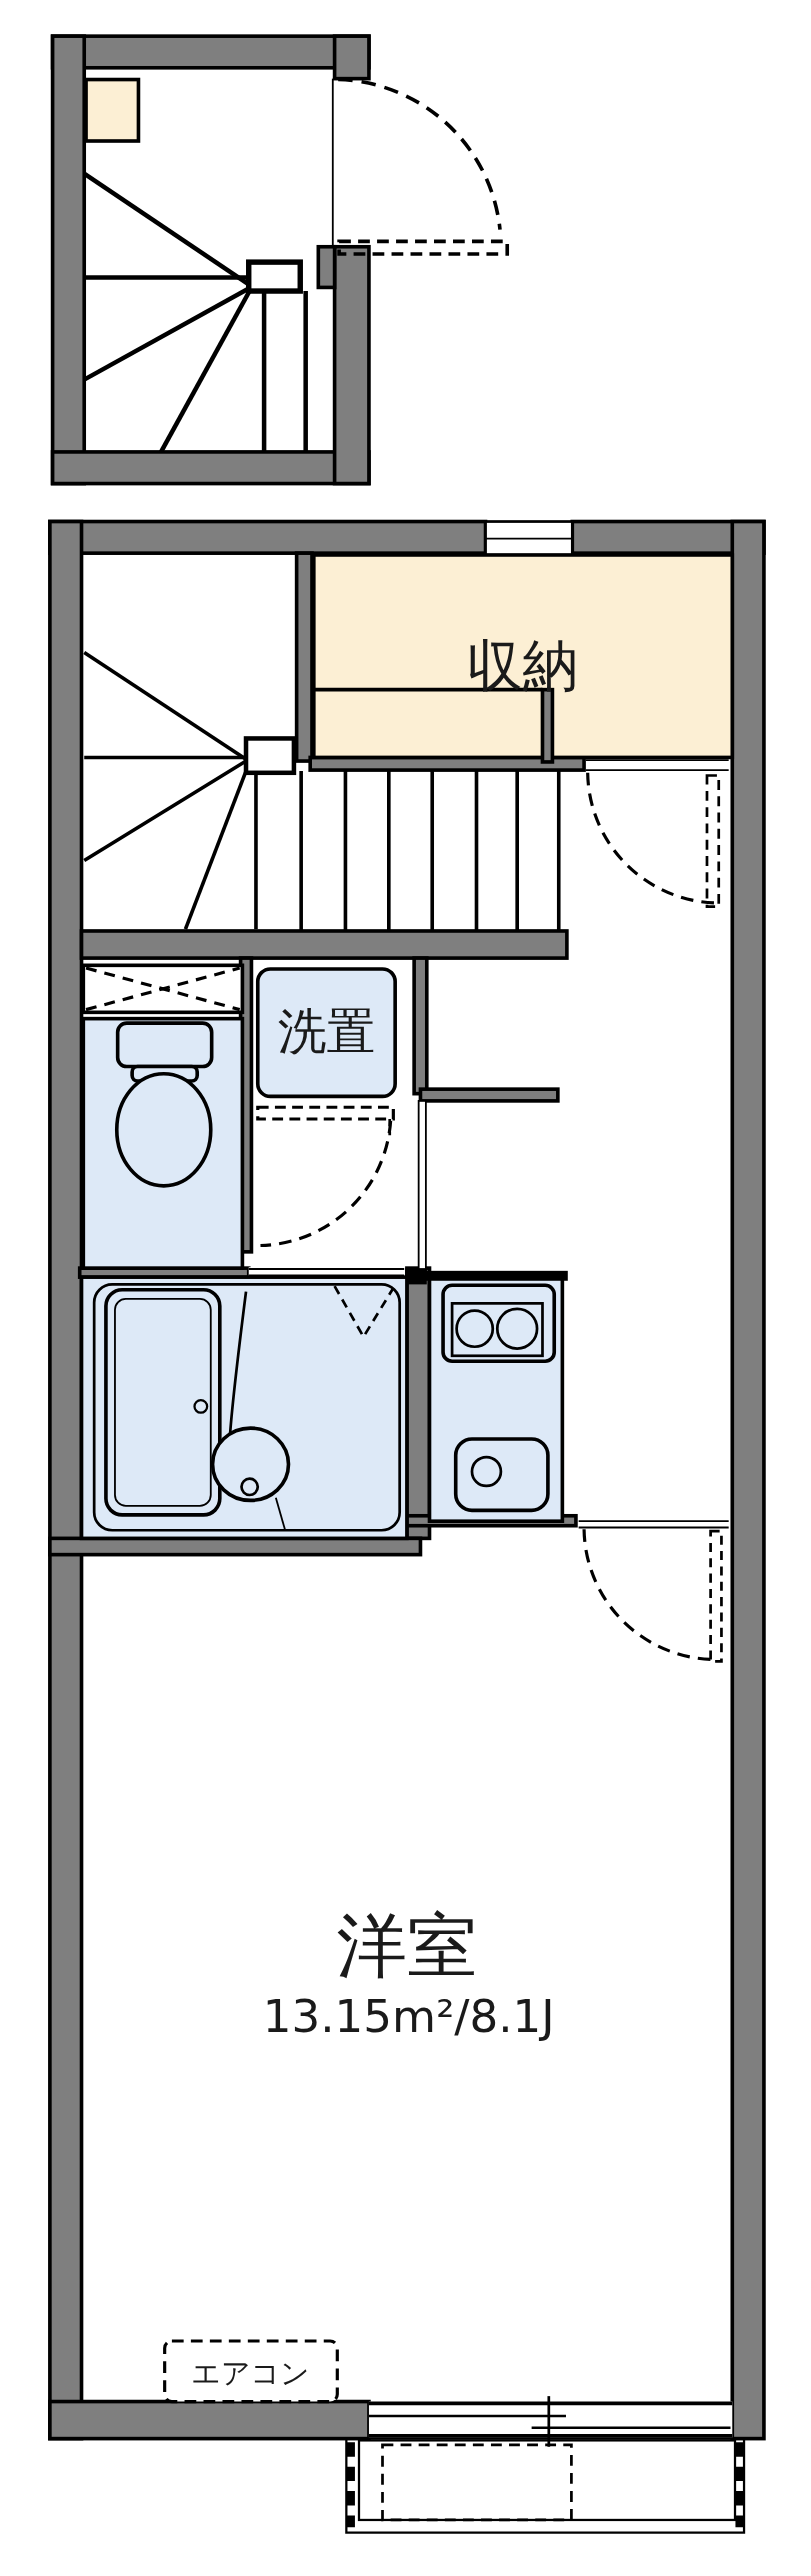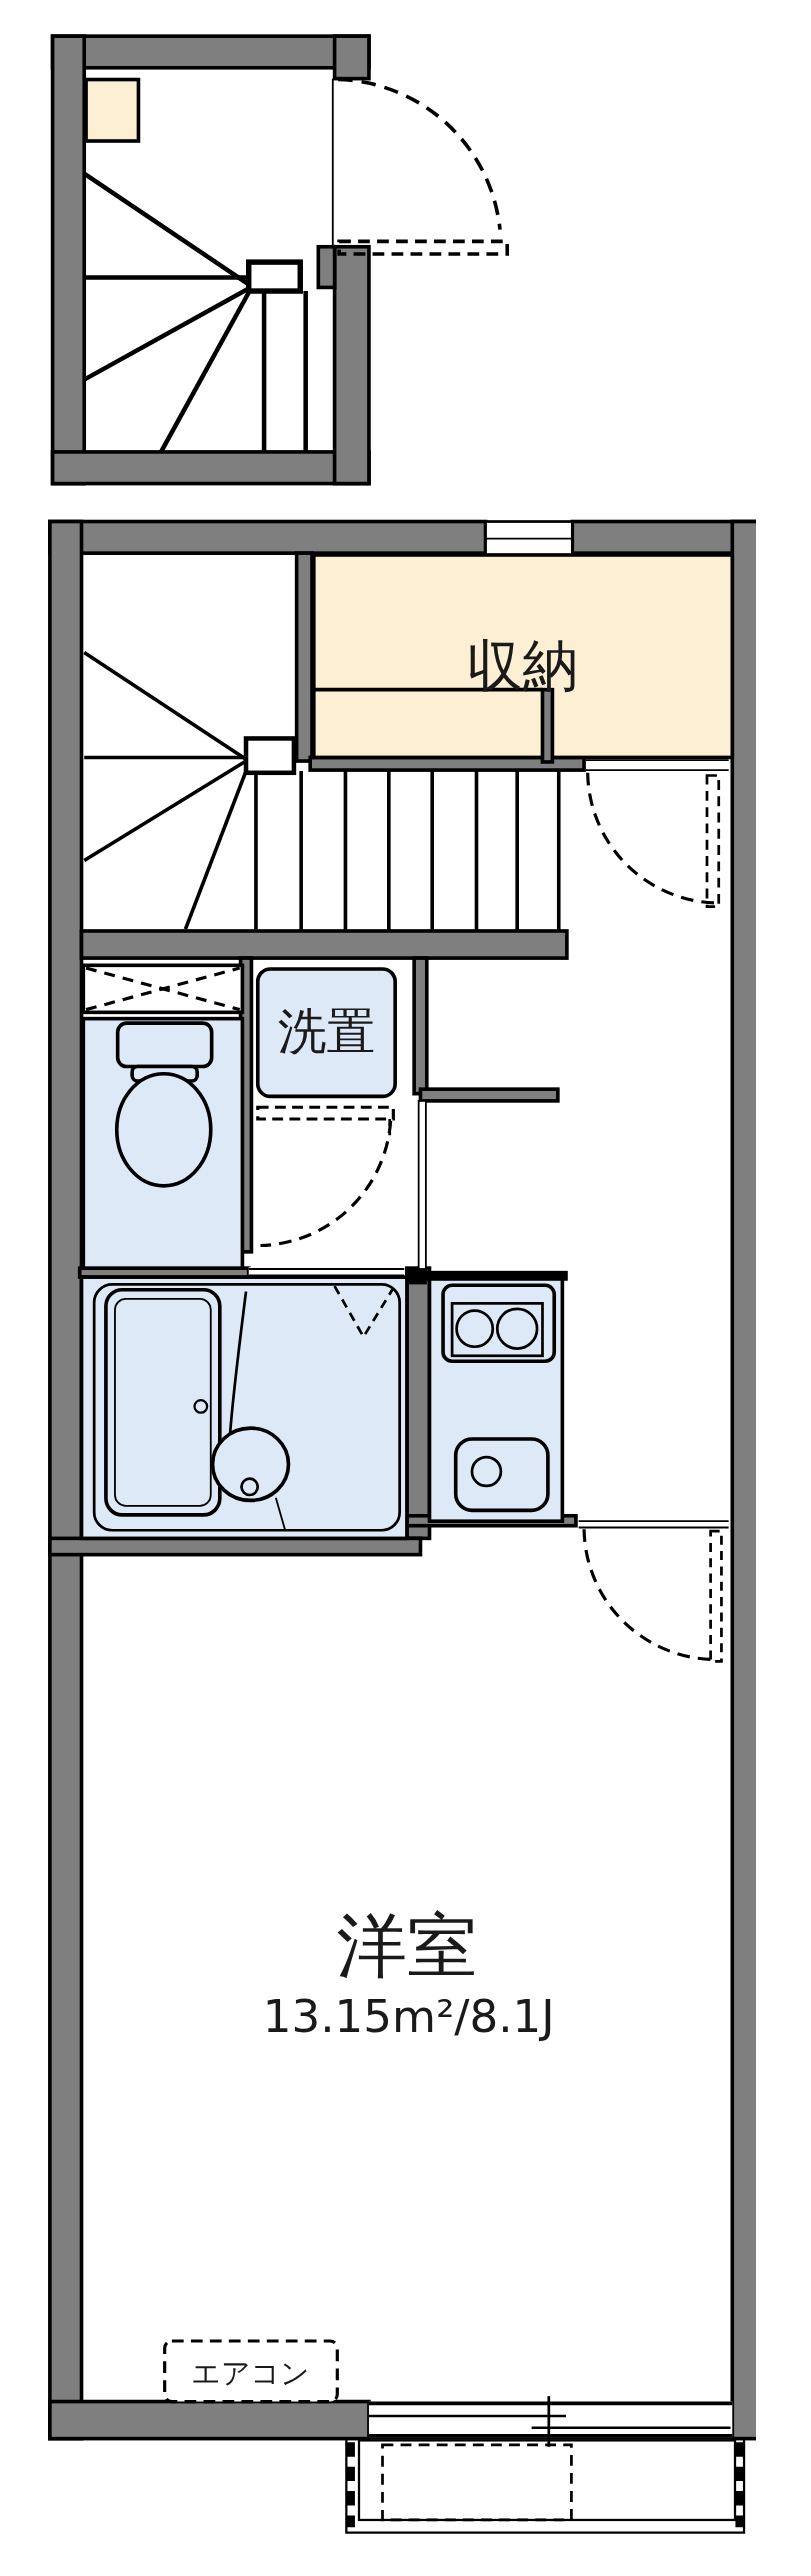--- a/index.html
+++ b/index.html
@@ -1,16 +1,16 @@
 <!DOCTYPE html>
 <html style="--wall_gray: #7f7f7f; --closet_cream: #fcefd4; --wet_blue: #dde9f7; --line_black: #000000; --paper_white: #ffffff;font-size:14.5px"><head>
 <meta charset="utf-8">
 <style>
   html,body{margin:0;padding:0;background:#fff;}
-  .canvas{position:relative;width:756px;height:2576px;background:var(--paper_white,#fff);overflow:hidden;}
+  .canvas{position:relative;width:756px;height:2576px;background:var(--paper_white,#fff);overflow:hidden;padding-left:28px;}
   svg{position:absolute;left:0;top:0;}
   .wall{fill:var(--wall_gray,#7f7f7f);stroke:var(--line_black,#000);stroke-width:4;}
   .cream{fill:var(--closet_cream,#fcefd4);stroke:var(--line_black,#000);stroke-width:4;}
   .wet{fill:var(--wet_blue,#dde9f7);stroke:var(--line_black,#000);stroke-width:4;}
   .ln{stroke:var(--line_black,#000);fill:none;}
   .white{fill:#fff;stroke:var(--line_black,#000);}
   text{font-family:"DejaVu Sans","Liberation Sans",sans-serif;fill:#1a1a1a;}
   .jp{font-weight:500;}
 </style>
 </head>

